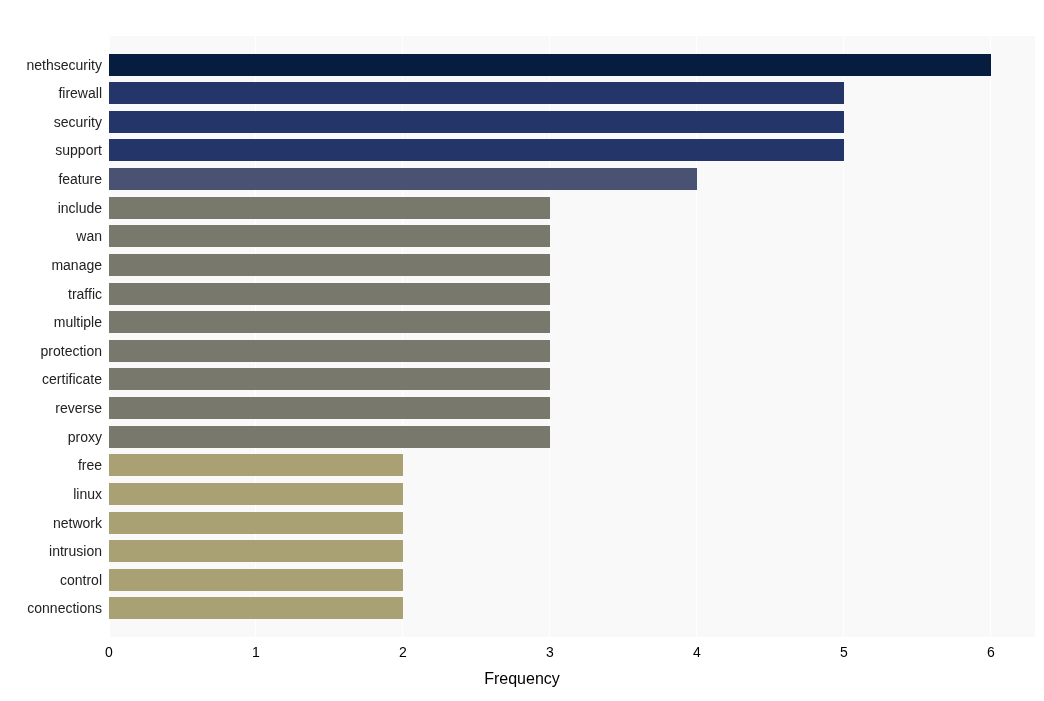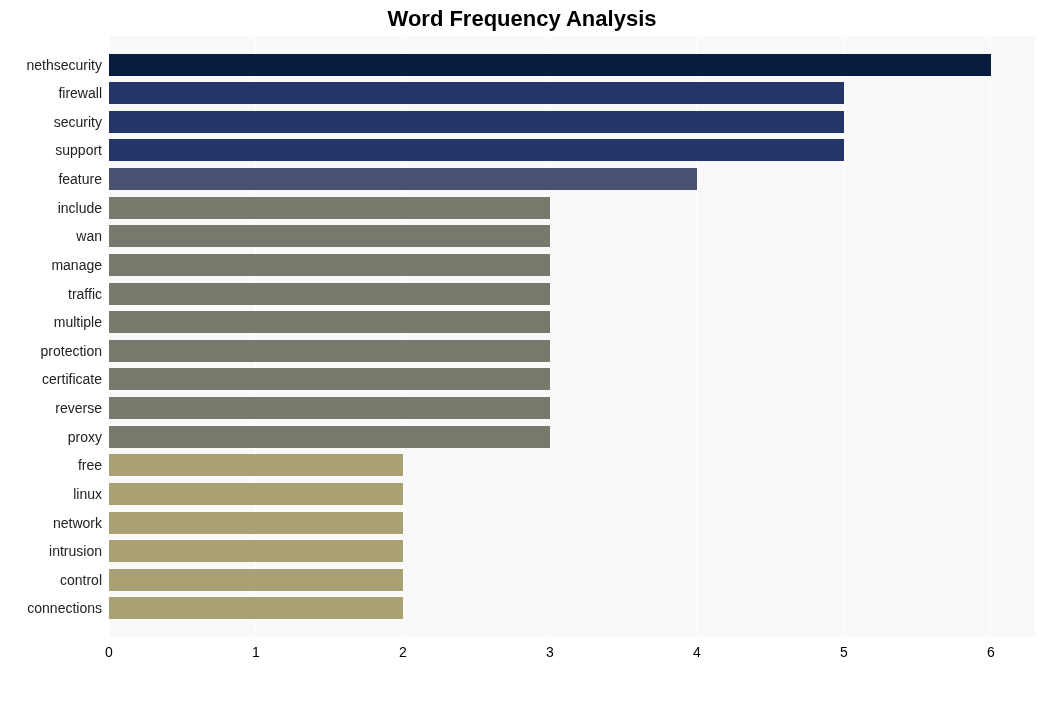--- a/index.html
+++ b/index.html
@@ -67,21 +67,20 @@
     text-align: center;
     top: 670px;
     font-size: 16px;
   }
 </style>
 </head>
 <body>
 
 <div class="container">
 
-  <div class="title">Word Frequency Analysis</div>
 
   <div class="plot-area" id="plot-area">
       <div class="grid-line" style="left: -0.5px;"></div>
       <div class="grid-line" style="left: 146.484px;"></div>
       <div class="grid-line" style="left: 293.468px;"></div>
       <div class="grid-line" style="left: 440.452px;"></div>
       <div class="grid-line" style="left: 587.437px;"></div>
       <div class="grid-line" style="left: 734.421px;"></div>
       <div class="grid-line" style="left: 881.405px;"></div>
       <div class="bar" style="top: 17.619px; left: 0px; width: 881.905px; height: 22px; background: rgb(6, 29, 63);"></div>
@@ -99,20 +98,21 @@
       <div class="bar" style="top: 361.048px; left: 0px; width: 440.952px; height: 22px; background: rgb(121, 120, 108);"></div>
       <div class="bar" style="top: 389.667px; left: 0px; width: 440.952px; height: 22px; background: rgb(121, 120, 108);"></div>
       <div class="bar" style="top: 418.286px; left: 0px; width: 293.968px; height: 22px; background: rgb(169, 161, 115);"></div>
       <div class="bar" style="top: 446.905px; left: 0px; width: 293.968px; height: 22px; background: rgb(169, 161, 115);"></div>
       <div class="bar" style="top: 475.524px; left: 0px; width: 293.968px; height: 22px; background: rgb(169, 161, 115);"></div>
       <div class="bar" style="top: 504.143px; left: 0px; width: 293.968px; height: 22px; background: rgb(169, 161, 115);"></div>
       <div class="bar" style="top: 532.762px; left: 0px; width: 293.968px; height: 22px; background: rgb(169, 161, 115);"></div>
       <div class="bar" style="top: 561.381px; left: 0px; width: 293.968px; height: 22px; background: rgb(169, 161, 115);"></div>
     </div>
 
+  <div class="x-axis-label">Frequency</div>
 
 <div class="x-tick-label" style="left: 99px;">0</div>
     <div class="x-tick-label" style="left: 245.984px;">1</div>
     <div class="x-tick-label" style="left: 392.968px;">2</div>
     <div class="x-tick-label" style="left: 539.952px;">3</div>
     <div class="x-tick-label" style="left: 686.937px;">4</div>
     <div class="x-tick-label" style="left: 833.921px;">5</div>
     <div class="x-tick-label" style="left: 980.905px;">6</div>
     <div class="y-label" style="top: 53.619px;">nethsecurity</div>
     <div class="y-label" style="top: 82.2381px;">firewall</div>

